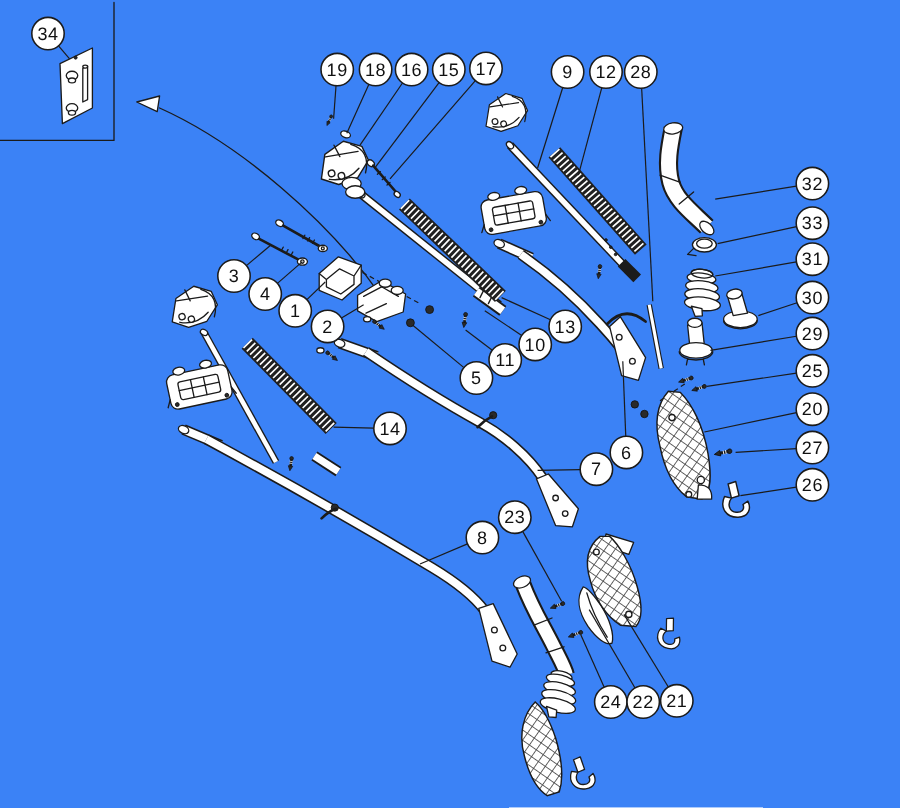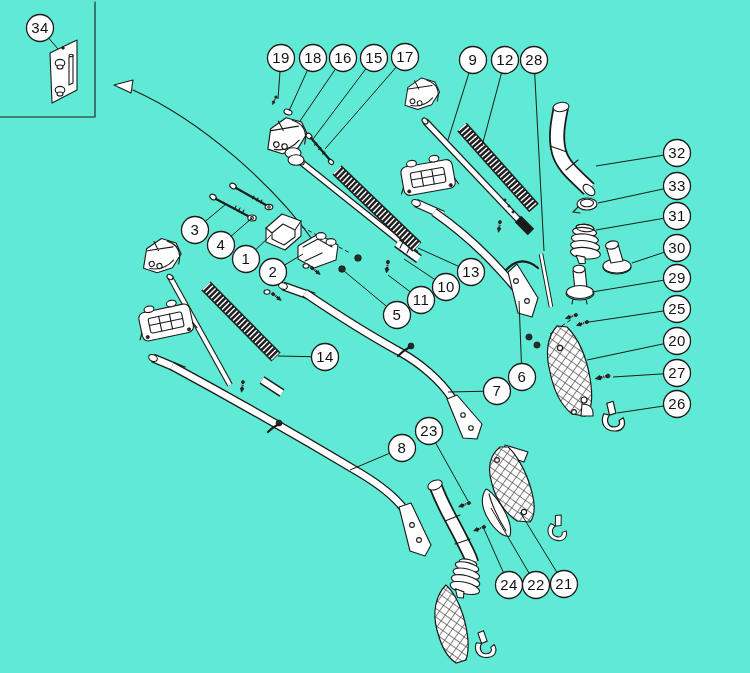--- a/index.html
+++ b/index.html
@@ -1,16 +1,16 @@
 <!DOCTYPE html>
 <html><head>
 <meta charset="utf-8">
 <style>
   html,body { margin:0; padding:0; background:#fff; }
-  .stage { width:750px; height:673px; background:#5eead4; position:relative; overflow:hidden;
+  .stage { width:750px; height:673px; background:#3b82f6; position:relative; overflow:hidden;
            font-family:"Liberation Sans", sans-serif; }
   svg { display:block; }
   .ln   { stroke:#1b1b1b; fill:none; stroke-width:1.1; stroke-linecap:round; stroke-linejoin:round; }
   .ln2  { stroke:#1b1b1b; fill:none; stroke-width:2.2; stroke-linecap:round; stroke-linejoin:round; }
   .fw   { fill:#ffffff; stroke:#1b1b1b; stroke-width:1.1; stroke-linejoin:round; }
   .fd   { fill:#2a2a2a; stroke:#111111; stroke-width:.7; stroke-linejoin:round; }
   .t-o  { stroke:#1b1b1b; fill:none; stroke-linecap:butt; }
   .t-i  { stroke:#ffffff; fill:none; stroke-linecap:butt; }
   .sp-o { stroke:#202020; fill:none; stroke-linecap:butt; }
   .sp-d { stroke:#ffffff; fill:none; stroke-dasharray:1.4 2.5; stroke-linecap:butt; }

